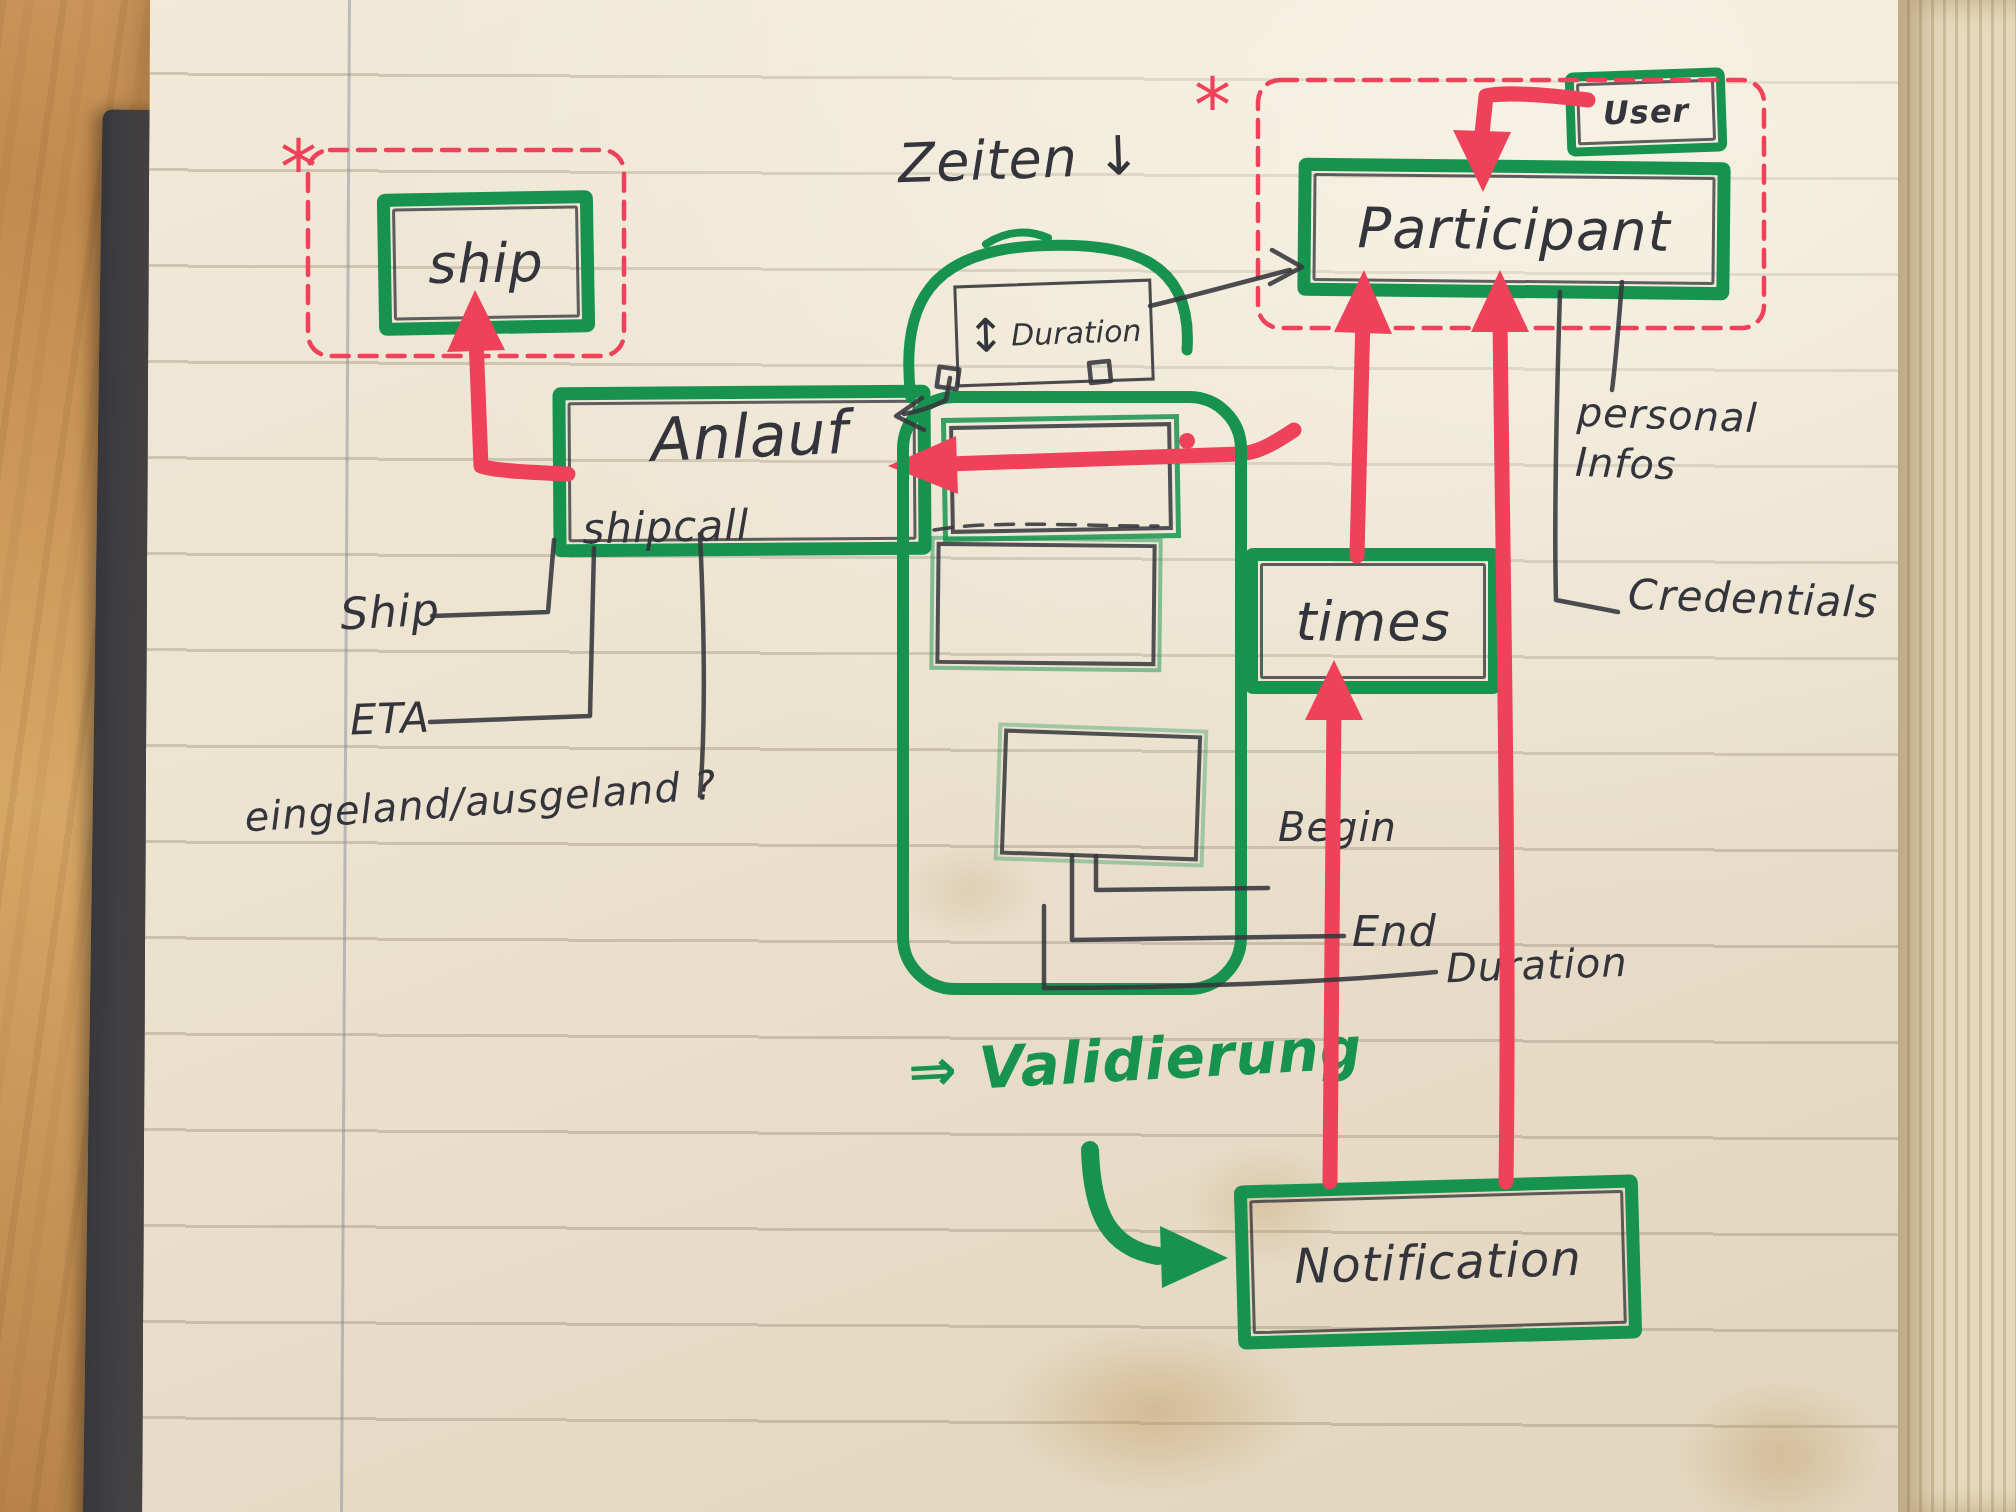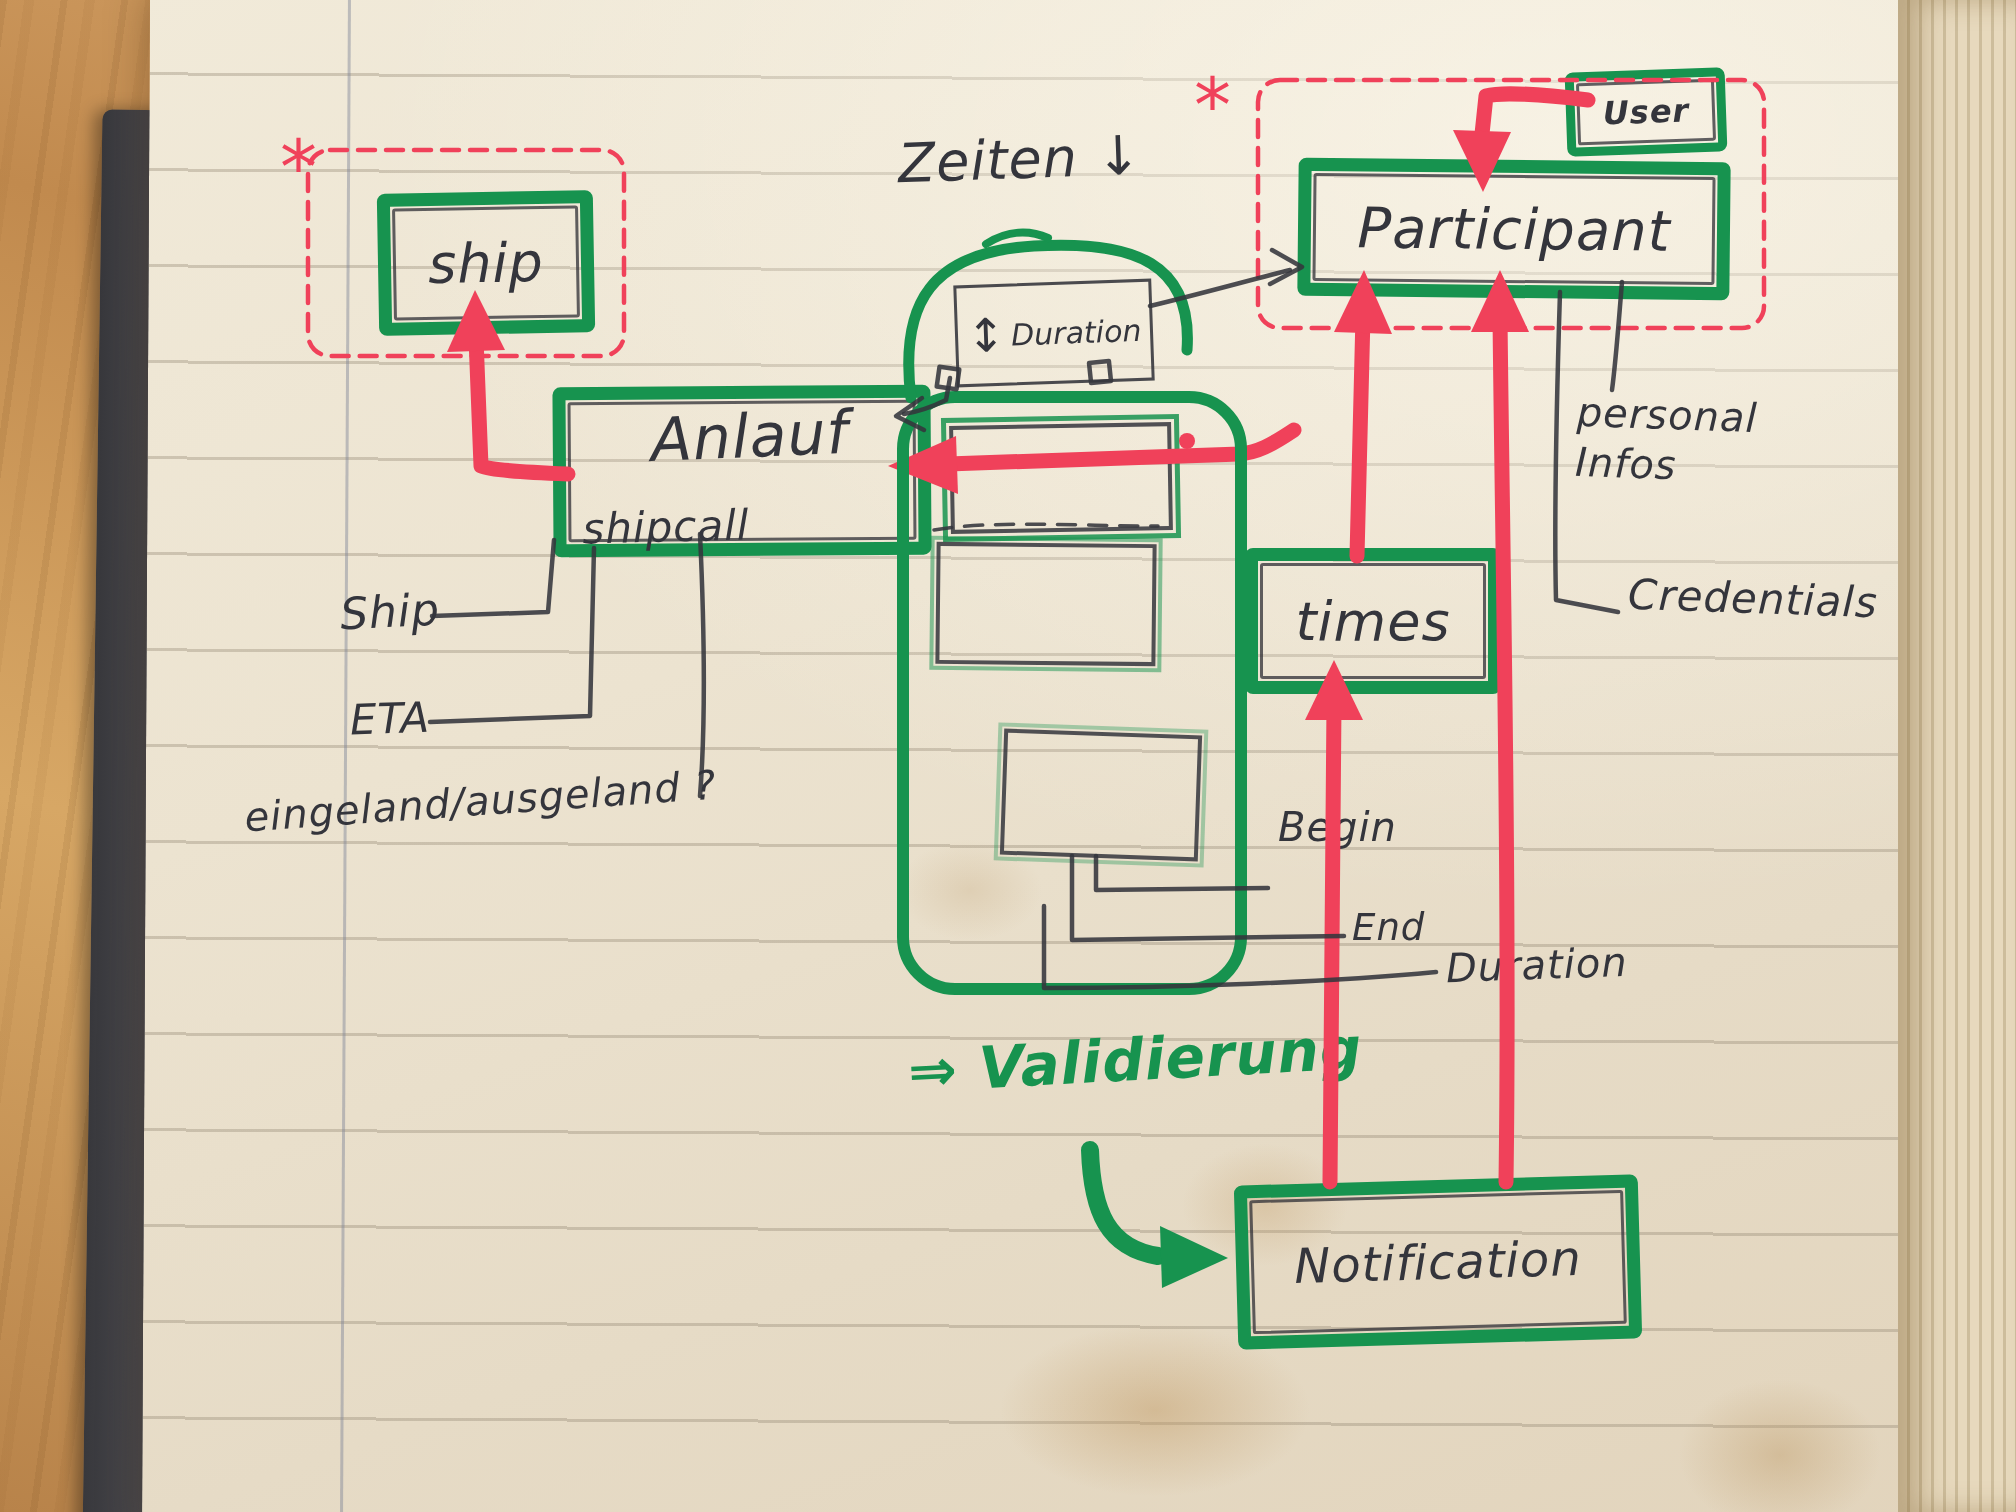--- a/index.html
+++ b/index.html
@@ -90,21 +90,21 @@
   #zeiten-label{left:898px;top:128px;font-size:54px;transform:rotate(-2deg);}
   #validierung-label{left:908px;top:1026px;font-size:58px;color:var(--green);font-weight:bold;transform:rotate(-3deg);}
   #asterisk-left{left:280px;top:124px;font-size:74px;color:var(--red);font-style:normal;}
   #asterisk-right{left:1194px;top:62px;font-size:74px;color:var(--red);font-style:normal;}
   #ship-attr{left:340px;top:586px;font-size:44px;transform:rotate(-3deg);}
   #eta-attr{left:350px;top:694px;font-size:42px;transform:rotate(-2deg);}
   #einaus-attr{left:244px;top:778px;font-size:40px;transform:rotate(-4deg);}
   #personal-attr{left:1576px;top:390px;font-size:40px;transform:rotate(2deg);white-space:pre-line;line-height:1.25;}
   #credentials-attr{left:1628px;top:574px;font-size:42px;transform:rotate(2deg);}
   #begin-attr{left:1278px;top:804px;font-size:40px;}
-  #end-attr{left:1352px;top:906px;font-size:37px;}
+  #end-attr{left:1352px;top:906px;font-size:43px;}
   #durationattr{left:1446px;top:942px;font-size:40px;transform:rotate(-2deg);}
 </style>
 </head>
 <body>
 
 <div class="book-cover"></div>
 <div class="page">
   <div class="margin-line"></div>
 </div>
 <div class="page-edges"></div>

